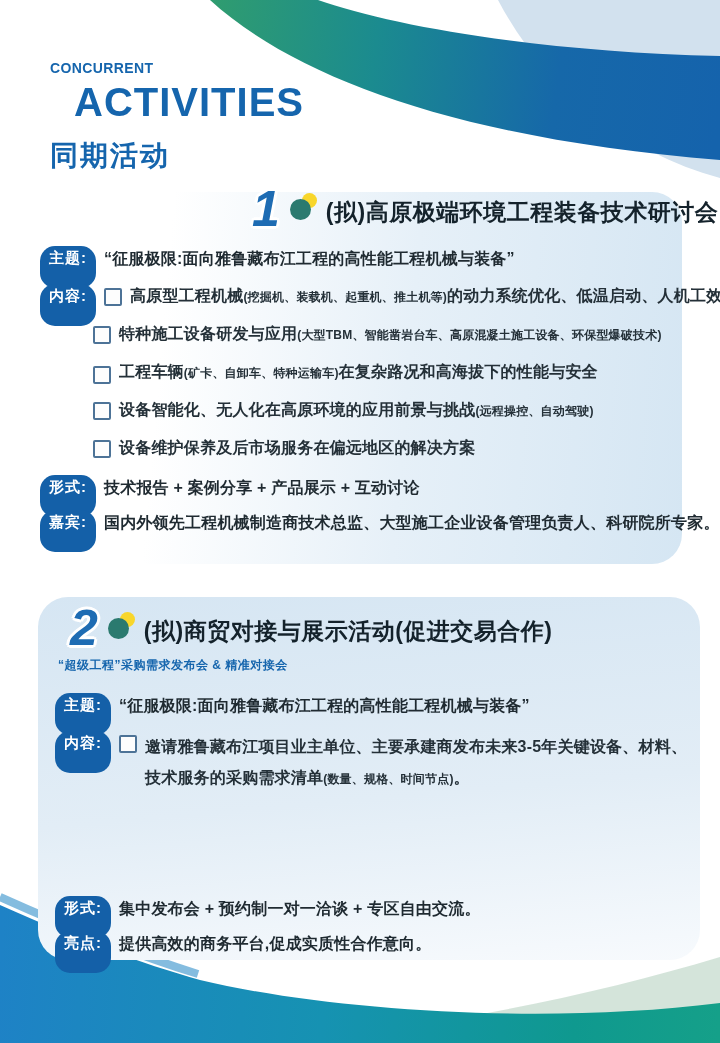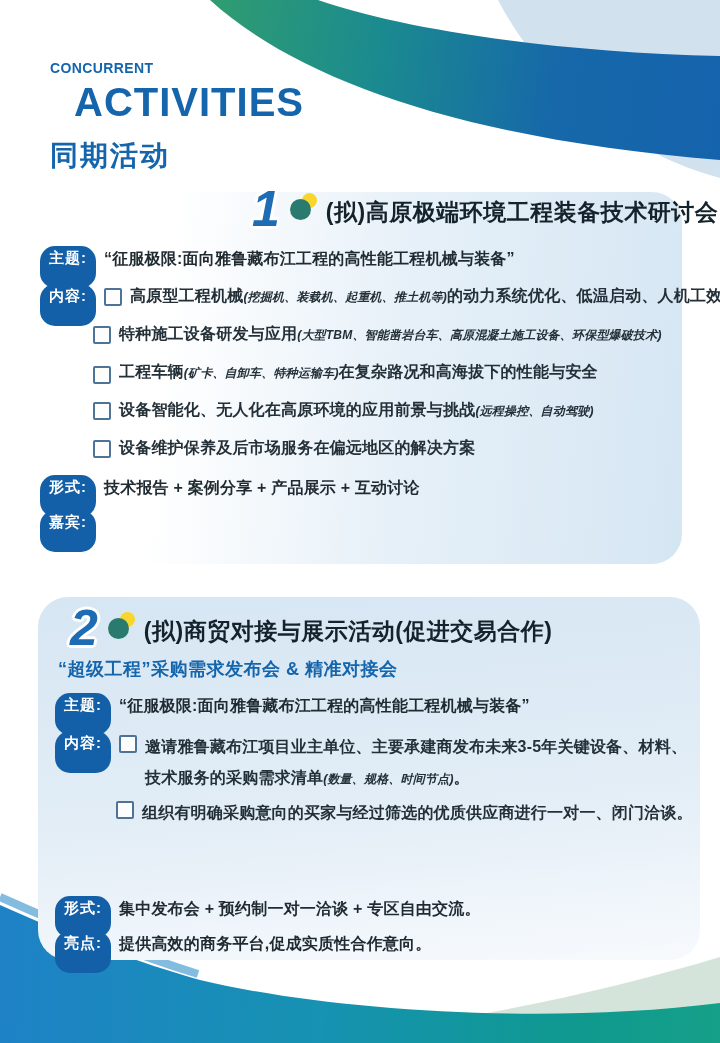--- a/index.html
+++ b/index.html
@@ -27,37 +27,37 @@
   .card1 .sec-title-row{left:230px;top:-8px;}
   .card2 .sec-title-row{left:32px;top:6px;}
   .num{font-size:50px;font-weight:800;font-style:italic;color:#1e6cb3;line-height:1;
        text-shadow:-2px -2px 0 #fff,2px -2px 0 #fff,-2px 2px 0 #fff,2px 2px 0 #fff,
                    -3px 0 0 #fff,3px 0 0 #fff,0 -3px 0 #fff,0 3px 0 #fff;}
   .dot{position:relative;width:26px;height:26px;margin-top:12px;flex-shrink:0;}
   .dot .y{position:absolute;right:-1px;top:-3px;width:15px;height:15px;border-radius:50%;background:#f8d62b;}
   .dot .g{position:absolute;left:0;top:3px;width:21px;height:21px;border-radius:50%;background:#2b7a6f;}
   .sec-title{font-size:23px;font-weight:800;color:#14222b;margin:0;padding-top:13px;letter-spacing:.5px;white-space:nowrap;}
 
-  .subtitle{position:absolute;left:20px;top:60px;font-size:18px;font-weight:800;color:#1565ad;letter-spacing:.5px;}
+  .subtitle{position:absolute;left:20px;top:60px;font-size:12px;font-weight:800;color:#1565ad;letter-spacing:.5px;}
 
   .row{position:absolute;left:18px;display:flex;align-items:flex-start;gap:8px;}
   .card2 .row{left:17px;}
   .badge{flex-shrink:0;background:#1460a8;color:#ffffff;font-size:15px;font-weight:700;
          padding:3px 9px 20px 9px;border-radius:15px;line-height:1.25;letter-spacing:1px;}
   .plain{font-size:16px;font-weight:700;color:#1f2a31;padding-top:3px;white-space:nowrap;letter-spacing:.2px;}
   .plain.light{font-weight:600;}
 
   .item{position:absolute;display:flex;align-items:flex-start;}
   .card1 .item{left:71px;white-space:nowrap;}
   .card2 .item{left:78px;}
   .cb{width:14px;height:14px;border:2px solid #4d7397;background:#fdfdfd;border-radius:2px;
       margin:4px 8px 0 0;flex-shrink:0;}
   .item-text{font-size:16px;font-weight:600;color:#243038;line-height:1.5;letter-spacing:.2px;}
   .card2 .item-text{line-height:1.95;width:556px;white-space:normal;}
-  .item-text .small{font-size:12px;font-weight:600;font-style:italic;}
+  .item-text .small{font-size:12px;font-weight:600;}
 
   
   .r1-theme{top:54px;}  .r1-content{top:92px;}
   .i1-2{top:130px;} .i1-3{top:168px;align-items:flex-end;} .i1-4{top:206px;text-align:center;} .i1-5{top:244px;}
   .r1-format{top:283px;} .r1-guests{top:318px;}
 
   
   .r2-theme{top:96px;} .r2-content{top:134px;}
   .i2-2{top:200px;} .i2-3{top:235px;}
   .r2-format{top:299px;} .r2-highlight{top:334px;}
@@ -139,20 +139,21 @@
       <i class="cb"></i>
       <span class="item-text"><span>设备维护保养及后市场服务在偏远地区的解决方案</span></span>
     </div>
 
     <div class="row r1-format">
       <span class="badge">形式:</span>
       <span class="plain light">技术报告 + 案例分享 + 产品展示 + 互动讨论</span>
     </div>
     <div class="row r1-guests">
       <span class="badge">嘉宾:</span>
+      <span class="plain light">国内外领先工程机械制造商技术总监、大型施工企业设备管理负责人、科研院所专家。</span>
     </div>
   </section>
 
   <section class="card card2">
     <div class="sec-title-row">
       <span class="num">2</span>
       <span class="dot">
           <i class="y"></i>
           <i class="g"></i>
         </span>
@@ -167,24 +168,20 @@
     </div>
 
     <div class="row r2-content">
       <span class="badge">内容:</span>
       <span class="item" style="position:static">
         <i class="cb"></i>
         <span class="item-text"><span>邀请雅鲁藏布江项目业主单位、主要承建商发布未来3-5年关键设备、材料、技术服务的采购需求清单</span><span class="small">(数量、规格、时间节点)</span><span>。</span></span>
       </span>
     </div>
 
-    <div class="item i2-2">
-      <i class="cb"></i>
-      <span class="item-text"><span>组织有明确采购意向的买家与经过筛选的优质供应商进行一对一、闭门洽谈。</span></span>
-    </div>
 
     <div class="row r2-format">
       <span class="badge">形式:</span>
       <span class="plain light">集中发布会 + 预约制一对一洽谈 + 专区自由交流。</span>
     </div>
     <div class="row r2-highlight">
       <span class="badge">亮点:</span>
       <span class="plain light">提供高效的商务平台,促成实质性合作意向。</span>
     </div>
   </section>

